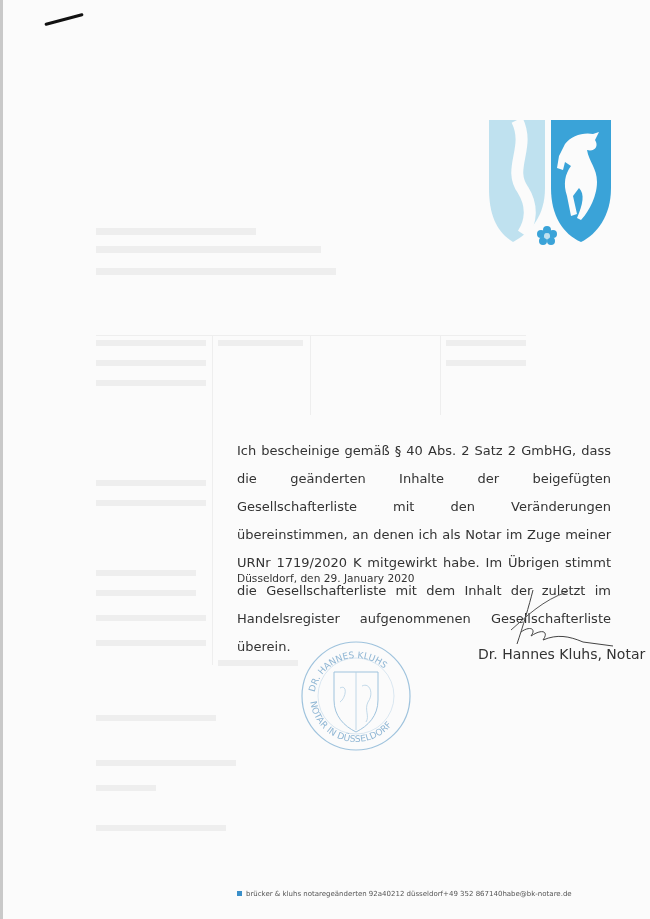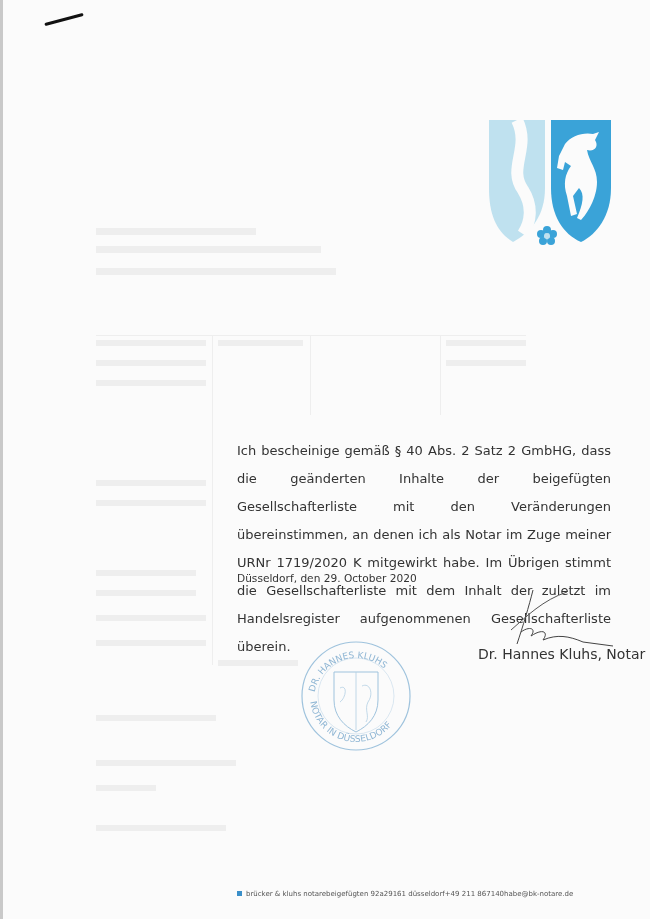--- a/index.html
+++ b/index.html
@@ -72,21 +72,21 @@
       <circle cx="6" cy="-2" r="4"></circle>
       <circle cx="4" cy="5" r="4"></circle>
     <circle cx="-4" cy="5" r="4"></circle>
       <circle cx="-6" cy="-2" r="4"></circle>
     <circle cx="0" cy="0" r="3" fill="#bfe1ef"></circle>
   </g>
 </svg>
 
 <p class="body-text">Ich bescheinige gemäß § 40 Abs. 2 Satz 2 GmbHG, dass die geänderten Inhalte der beigefügten Gesellschafterliste mit den Veränderungen übereinstimmen, an denen ich als Notar im Zuge meiner URNr 1719/2020 K mitgewirkt habe. Im Übrigen stimmt die Gesellschafterliste mit dem Inhalt der zuletzt im Handelsregister aufgenommenen Gesellschafterliste überein.</p>
 
-<div class="date-line">Düsseldorf, den 29. October 2020</div>
+<div class="date-line">Düsseldorf, den 29. January 2020</div>
 
 <svg class="signature" viewBox="0 0 120 70">
   <path d="M30 4 C26 20 20 40 14 58" stroke="#444" stroke-width="1" fill="none"></path>
   <path d="M8 44 C24 30 40 14 64 6" stroke="#555" stroke-width="1" fill="none"></path>
   <path d="M18 46 C26 40 34 42 28 50 C40 42 46 46 40 54 C54 48 66 50 80 56 L110 60" stroke="#444" stroke-width="1" fill="none"></path>
 </svg>
 <div class="sig-name">Dr. Hannes Kluhs, Notar</div>
 
 <svg class="seal" viewBox="0 0 120 116">
   <defs>
@@ -96,17 +96,17 @@
   <circle cx="60" cy="58" r="54" fill="none" stroke="#9fc3dd" stroke-width="1.2"></circle>
   <circle cx="60" cy="58" r="38" fill="none" stroke="#c3d9ea" stroke-width="0.6"></circle>
   <text font-size="9" fill="#8fb6d4" font-family="DejaVu Sans, sans-serif"><textPath href="#arcTop" startOffset="6%">DR. HANNES KLUHS</textPath></text>
   <text font-size="9" fill="#8fb6d4" font-family="DejaVu Sans, sans-serif"><textPath href="#arcBot" startOffset="4%">NOTAR IN DÜSSELDORF</textPath></text>
   <path d="M38 34 H82 V62 C82 78 72 88 60 94 C48 88 38 78 38 62 Z" fill="none" stroke="#9fc3dd" stroke-width="1"></path>
   <path d="M60 34 V92 M44 50 C52 46 50 60 44 64 M66 48 C74 44 78 56 72 64 C68 72 74 78 70 84" stroke="#b3cfe3" stroke-width="0.8" fill="none"></path>
 </svg>
 
 <div class="footer">
   <span><span class="sq"></span><span>brücker &amp; kluhs notare</span></span>
-  <span>beigefügten 92a</span>
-  <span>29161 düsseldorf</span>
-  <span>+49 211 867140</span>
+  <span>geänderten 92a</span>
+  <span>40212 düsseldorf</span>
+  <span>+49 352 867140</span>
   <span>habe@bk-notare.de</span>
 </div>
 
 </body></html>

